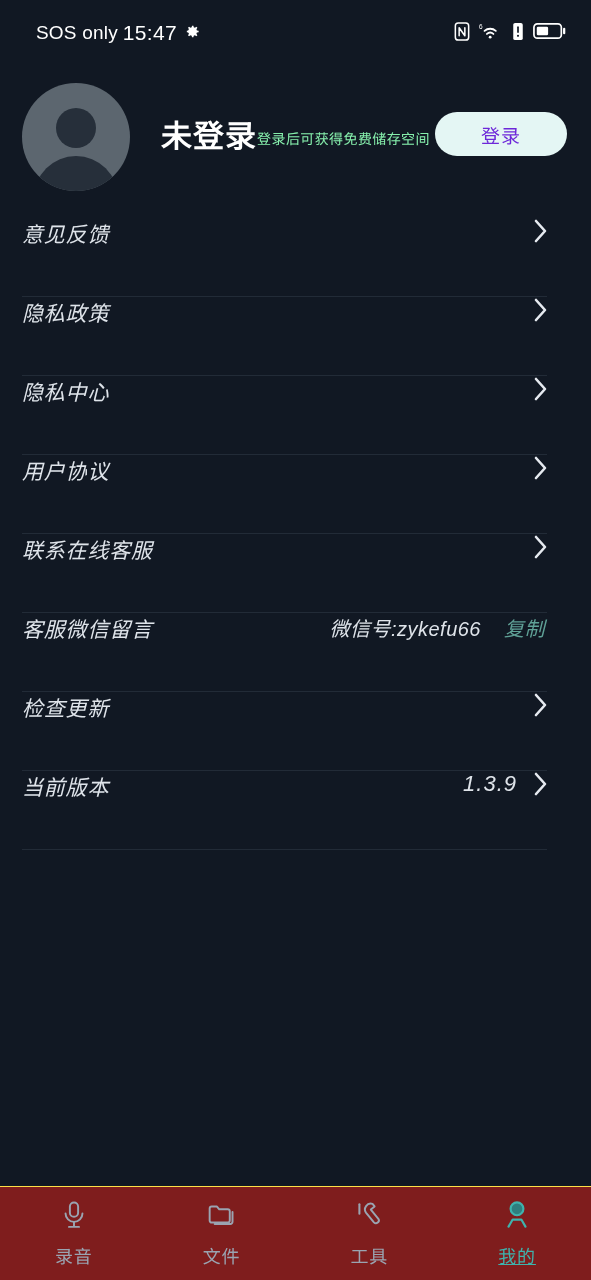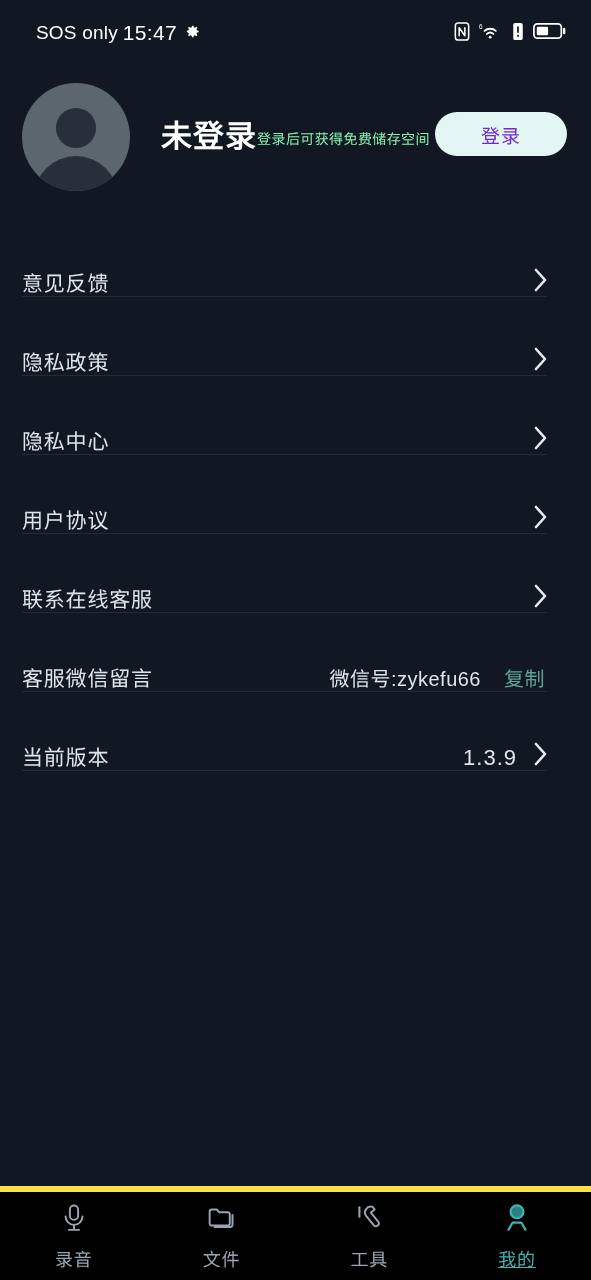--- a/index.html
+++ b/index.html
@@ -81,22 +81,23 @@
     font-family:inherit;
     letter-spacing:1px;
     margin-bottom:6px;
   }
 
   
   .menu { flex:0 0 auto; padding:0 22px; margin-top:10px; }
   .row {
     position:relative;
     height:79px;
-    display:flex; align-items:flex-end;
+    display:flex; align-items:flex-start;
     cursor:pointer;
+    font-style:italic;
   }
   .row::after {
     content:"";
     position:absolute; left:0; right:22px; bottom:0;
     height:1px; background:#222b37;
   }
   .row:last-child::after { right:22px; }
   .row-label {
     color:#dfe4ea; font-size:21px; letter-spacing:.8px;
     flex:1 1 auto;
@@ -112,22 +113,22 @@
   }
   .chev { margin-right:20px; display:block; flex:0 0 auto; }
 
   
   .spacer { flex:1 1 auto; }
 
   
   .tabbar {
     flex:0 0 94px;
     height:94px;
-    background:#000000;
-    border-top:6px solid #fde047;
+    background:#7f1d1d;
+    border-top:1px solid #fde047;
     display:flex; align-items:center;
   }
   .tab {
     flex:1 1 0;
     height:100%;
     display:flex; flex-direction:column;
     align-items:center; justify-content:center;
     gap:7px;
     cursor:pointer;
   }
@@ -241,20 +242,28 @@
           </svg>
       </span>
     </div>
 
     <div class="row">
       <span class="row-label">客服微信留言</span>
       <span class="row-value">微信号:zykefu66</span>
       <span class="copy-link">复制</span>
     </div>
 
+    <div class="row">
+      <span class="row-label">检查更新</span>
+      <span class="chev">
+        <svg width="16" height="26" viewBox="0 0 16 26" fill="none">
+            <path d="M3 3l9 10-9 10" stroke="#e6eaf0" stroke-width="2.6" stroke-linecap="round" stroke-linejoin="round"></path>
+          </svg>
+      </span>
+    </div>
 
     <div class="row">
       <span class="row-label">当前版本</span>
       <span class="row-value version">1.3.9</span>
       <span class="chev">
         <svg width="16" height="26" viewBox="0 0 16 26" fill="none">
             <path d="M3 3l9 10-9 10" stroke="#e6eaf0" stroke-width="2.6" stroke-linecap="round" stroke-linejoin="round"></path>
           </svg>
       </span>
     </div>

